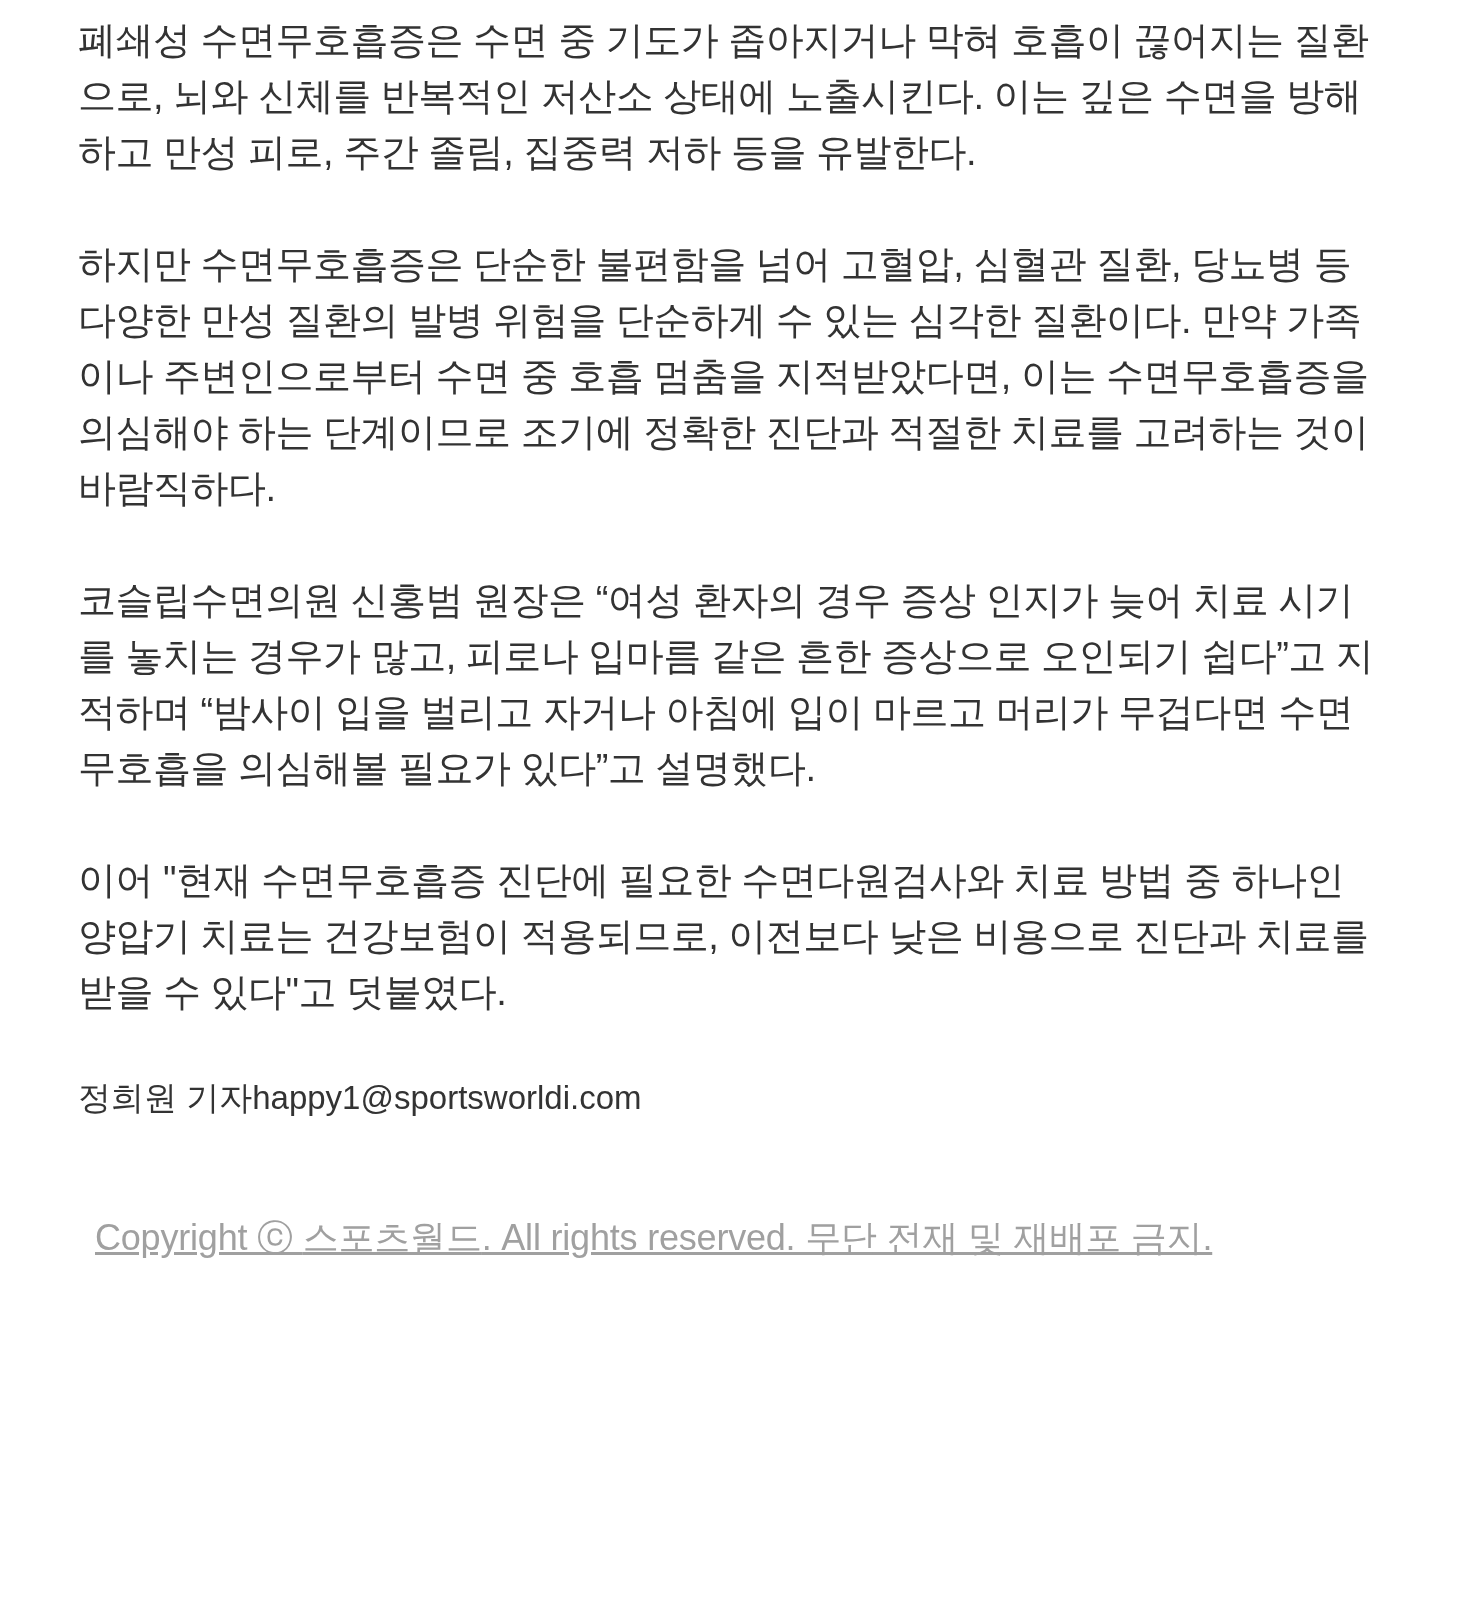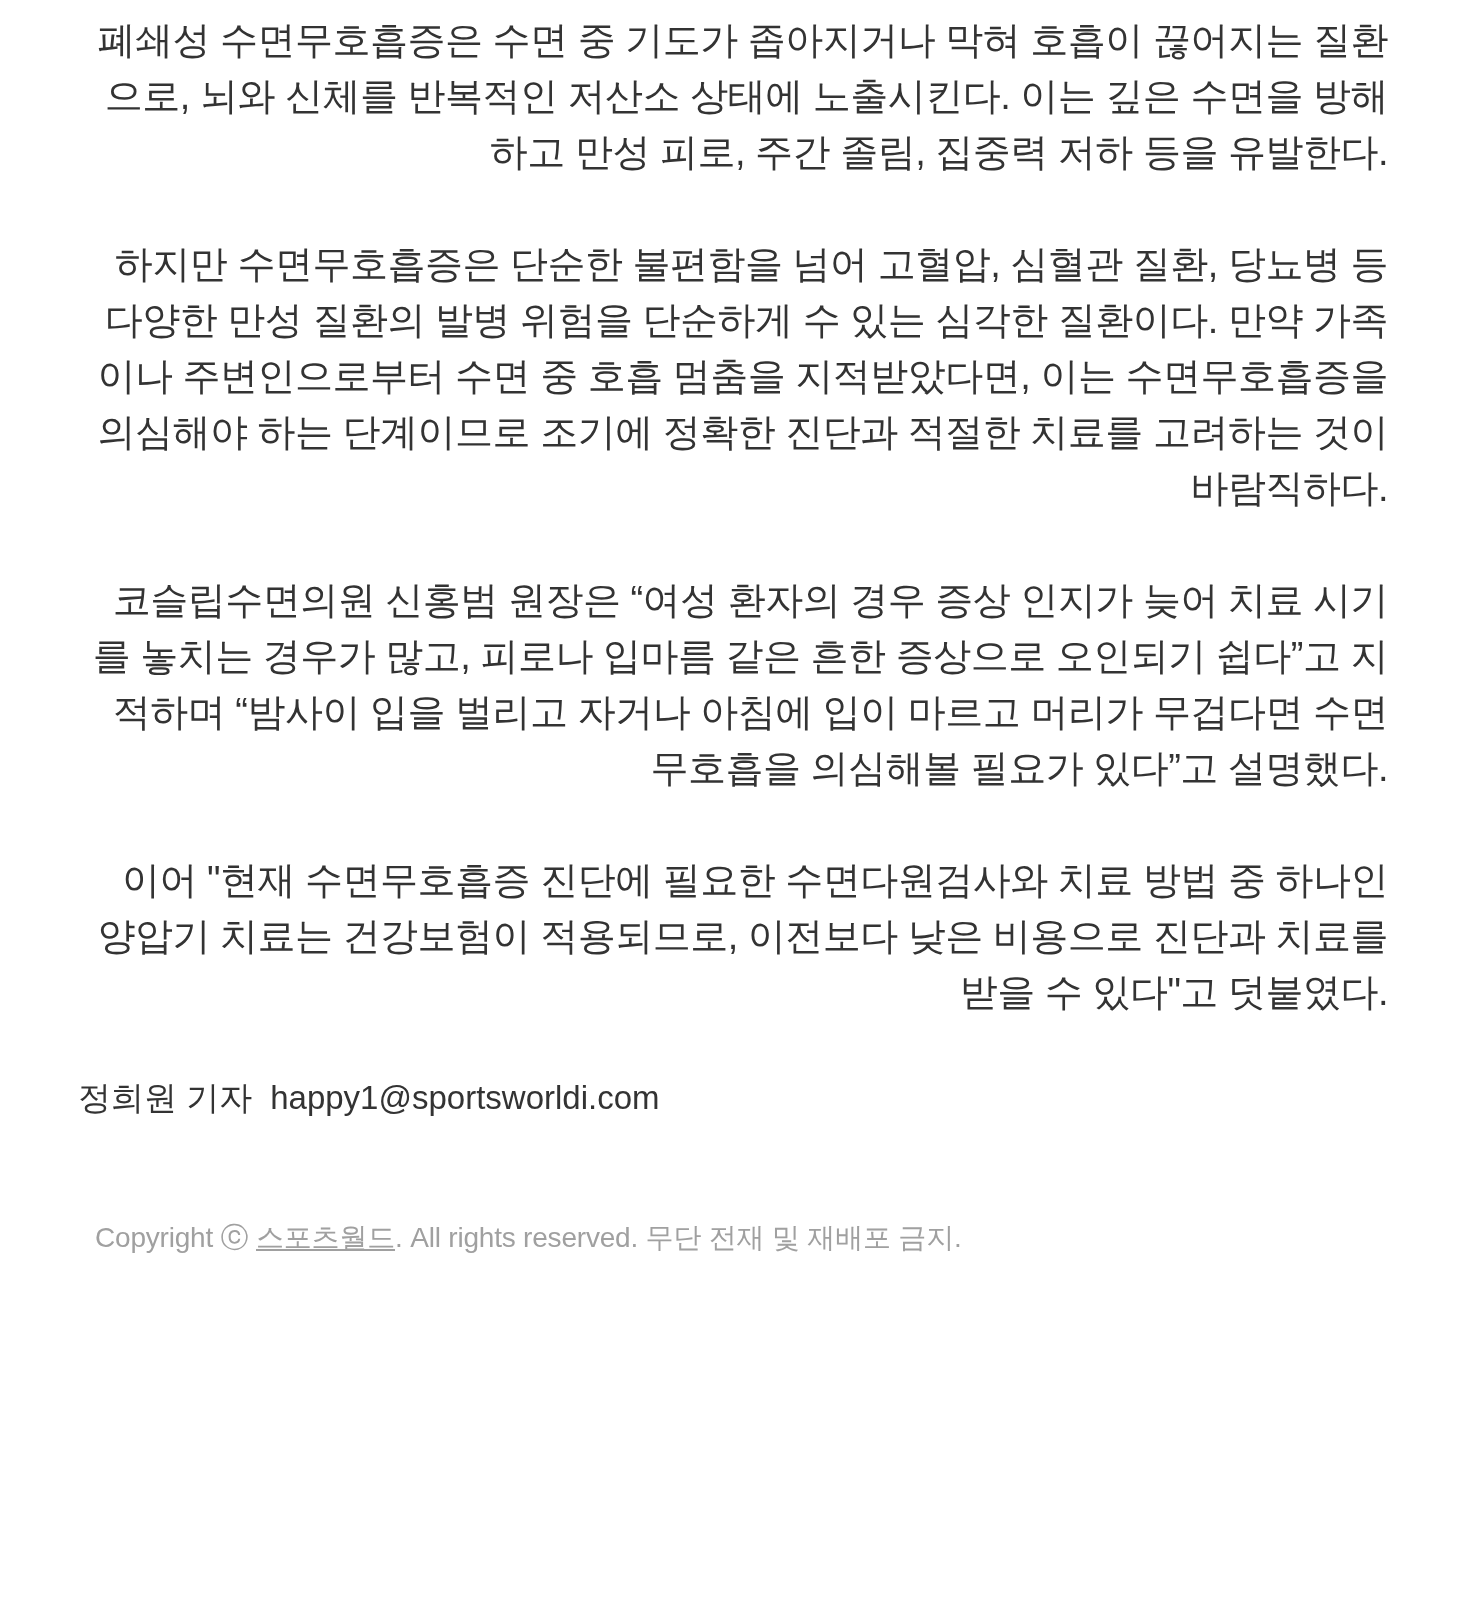--- a/index.html
+++ b/index.html
@@ -19,41 +19,41 @@
   .article-body {
     padding: 12px 76px 0 78px;
   }
   .para {
     margin: 0 0 56px 0;
     font-size: 38px;
     line-height: 56px;
     letter-spacing: -0.5px;
     color: #333333;
     word-break: normal;
-    text-align: right;
   }
   .byline {
     margin: 56px 0 0 0;
     font-size: 33px;
     line-height: 44px;
     color: #333333;
   }
   .byline .email {
-    margin-left: 18px;
+    margin-left: 0;
     color: #333333;
     text-decoration: none;
     cursor: pointer;
   }
   .copyright {
     margin: 100px 0 0 0;
     padding-left: 17px;
-    font-size: 28px;
+    font-size: 36px;
     line-height: 36px;
     letter-spacing: -0.2px;
     color: #a0a0a0;
+    text-decoration: underline;
   }
   .copyright .publisher {
     color: #a0a0a0;
     text-decoration: underline;
     cursor: pointer;
   }
 </style>
 </head>
 <body>
 

